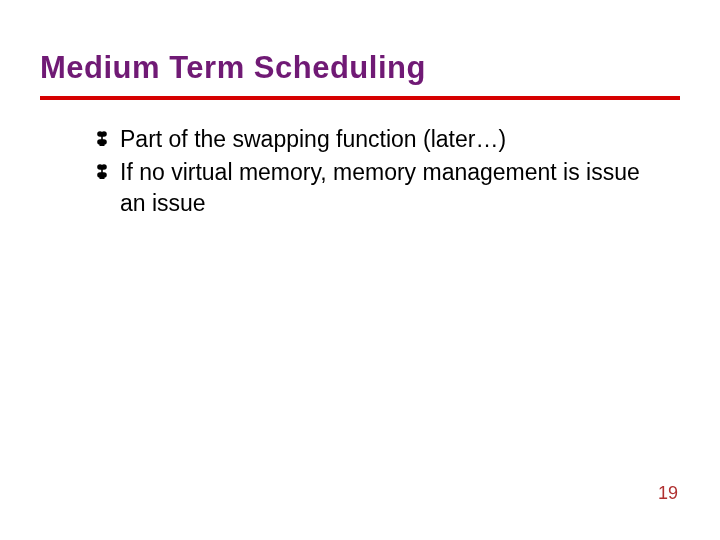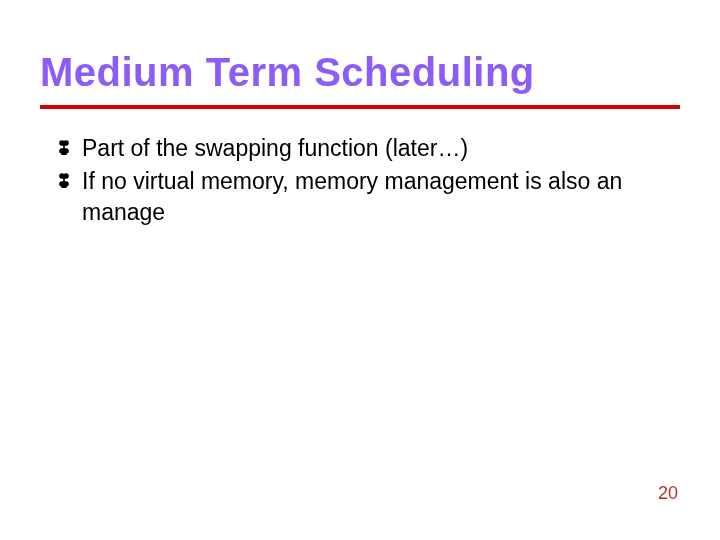--- a/index.html
+++ b/index.html
@@ -14,31 +14,31 @@
     position: absolute;
     inset: 0;
     padding: 0;
   }
   .title-wrap {
     padding: 50px 40px 0 40px;
   }
   .title {
     font-family: "Arial Black", Impact, "Franklin Gothic Heavy", sans-serif;
     font-weight: 900;
-    font-size: 40px;
+    font-size: 31px;
     letter-spacing: 0.5px;
-    color: #8b5cf6;
+    color: #701a75;
   }
   .rule {
     height: 4px;
     background: #d60000;
     margin: 10px 40px 0 40px;
   }
   .content {
-    padding: 24px 60px 0 56px;
+    padding: 24px 60px 0 94px;
   }
   .bullets {
     list-style: none;
   }
   .bullets li {
     display: flex;
     align-items: flex-start;
     font-size: 23px;
     line-height: 1.35;
     color: #000;
@@ -89,21 +89,21 @@
         <span class="bullet-text">Part of the swapping function (later…)</span>
       </li>
 
 
       <li>
         <span class="bullet-icon">
           <svg width="16" height="16" viewBox="0 0 24 24" fill="none" stroke="#000" stroke-width="2.4">
             <path d="M9 3a3 3 0 1 0 0 6h6a3 3 0 1 0 0-6 3 3 0 0 0-3 3v12a3 3 0 1 0 3 3 3 3 0 0 0 0-6H9a3 3 0 1 0 0 6 3 3 0 0 0 3-3V6a3 3 0 0 0-3-3z" fill="#000"></path>
           </svg>
         </span>
-        <span class="bullet-text">If no virtual memory, memory management is also an manage</span>
+        <span class="bullet-text">If no virtual memory, memory management is issue an issue</span>
       </li>
 
     </ul>
   </div>
 
-  <div class="pagenum">20</div>
+  <div class="pagenum">19</div>
 
 </div>
 
 </body></html>

